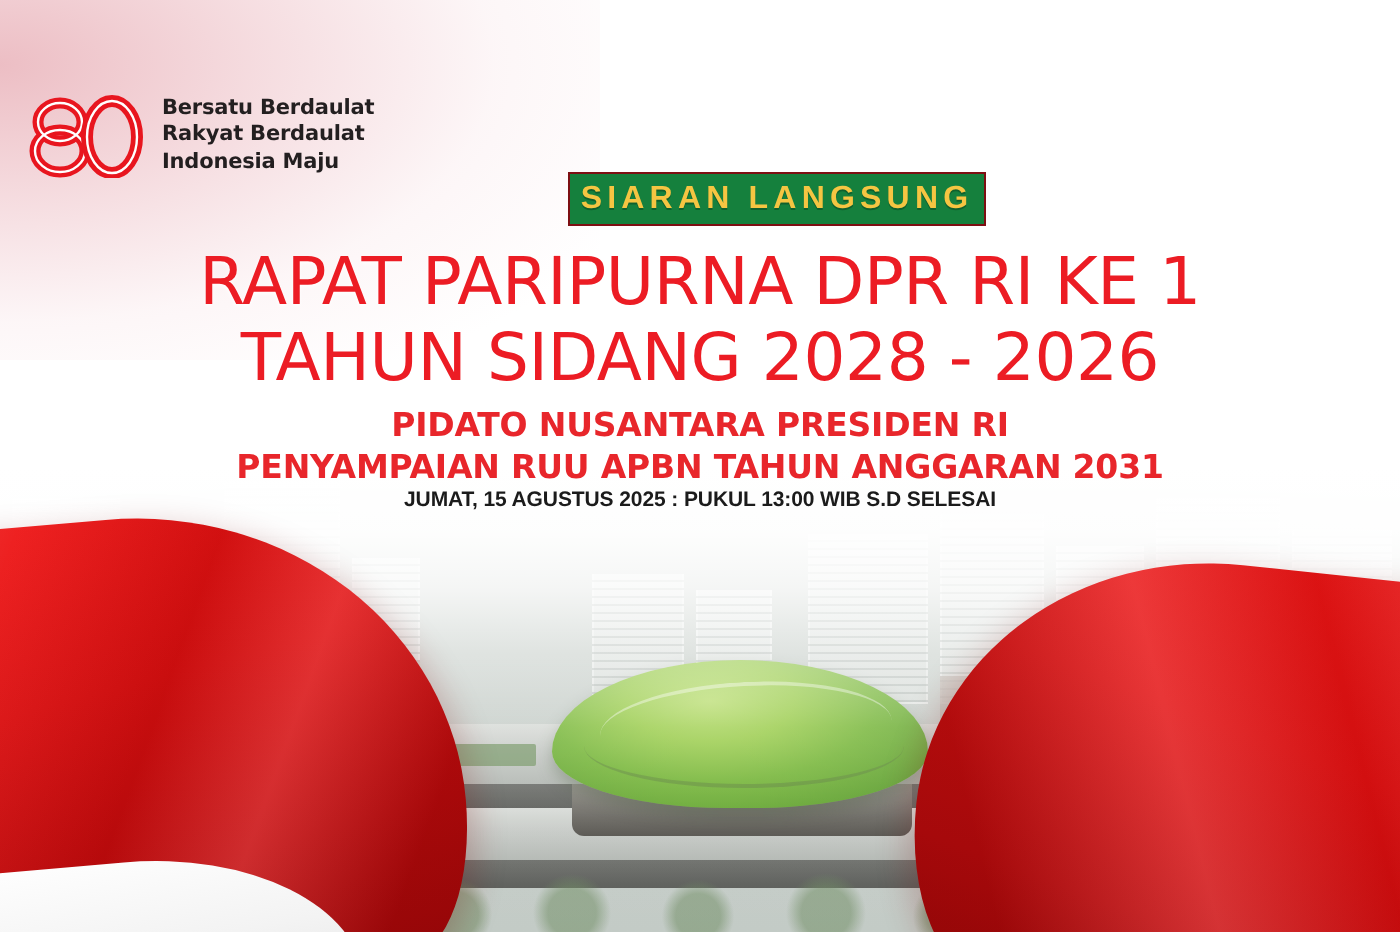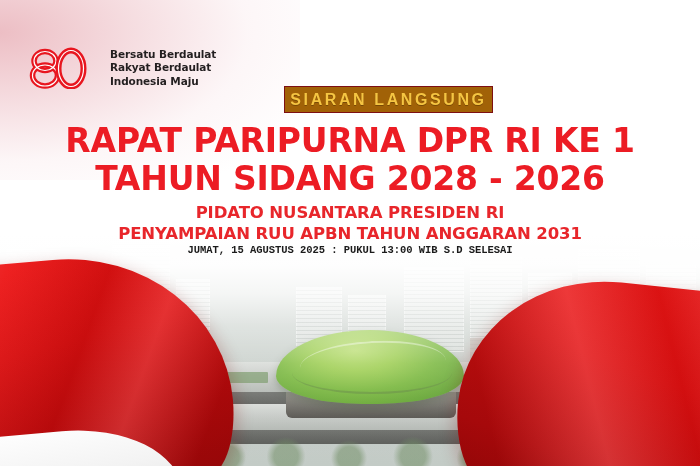--- a/index.html
+++ b/index.html
@@ -202,45 +202,45 @@
     background: linear-gradient(250deg,
       rgba(255,255,255,0.20) 0%,
       rgba(0,0,0,0.08) 30%,
       rgba(255,255,255,0.16) 55%,
       rgba(0,0,0,0.18) 85%);
   }
 
   
   .logo {
     position: absolute;
-    left: 27px; top: 47px;
+    left: 12px; top: 47px;
     display: flex;
     align-items: center;
-    gap: 23px;
+    gap: 9px;
   }
   .logo-mark {
     width: 60px; height: 42px;
     flex: 0 0 auto;
   }
   .logo-words {
     font-family: "DejaVu Sans", sans-serif;
     font-weight: bold;
     font-size: 10.5px;
     line-height: 13.4px;
     color: #231f20;
     letter-spacing: -0.1px;
     white-space: nowrap;
   }
 
   
   .live-badge {
     position: absolute;
     left: 284px; top: 86px;
     width: 207px; height: 25px;
-    background: #a16207;
+    background: #15803d;
     border: 1px solid #7d0f13;
     display: flex;
     align-items: center;
     justify-content: center;
   }
   .live-badge span {
     font-family: "Liberation Sans", sans-serif;
     font-weight: bold;
     font-size: 16px;
     letter-spacing: 2.6px;
@@ -250,21 +250,21 @@
 
   
   .headline {
     position: absolute;
     left: 0; top: 122px;
     width: 700px;
     text-align: center;
   }
   .h-line {
     font-family: "DejaVu Sans", sans-serif;
-    font-weight: bold;
+    font-weight: normal;
     font-size: 33px;
     line-height: 38px;
     color: #ec1c24;
     letter-spacing: -0.2px;
     white-space: nowrap;
     text-shadow: 0 1px 2px rgba(255,255,255,0.9);
   }
   .subhead {
     position: absolute;
     left: 0; top: 202px;
@@ -281,21 +281,21 @@
     white-space: nowrap;
     text-shadow: 0 1px 2px rgba(255,255,255,0.9);
   }
   .details {
     position: absolute;
     left: 0; top: 243px;
     width: 700px;
     text-align: center;
   }
   .d-line {
-    font-family: Liberation Mono, monospace;
+    font-family: Liberation Sans, sans-serif;
     font-weight: bold;
     font-size: 10.5px;
     line-height: 14px;
     color: #1b1b1b;
     letter-spacing: -0.05px;
     white-space: nowrap;
     text-shadow: 0 1px 2px rgba(255,255,255,0.95);
   }
 </style>
 </head>

